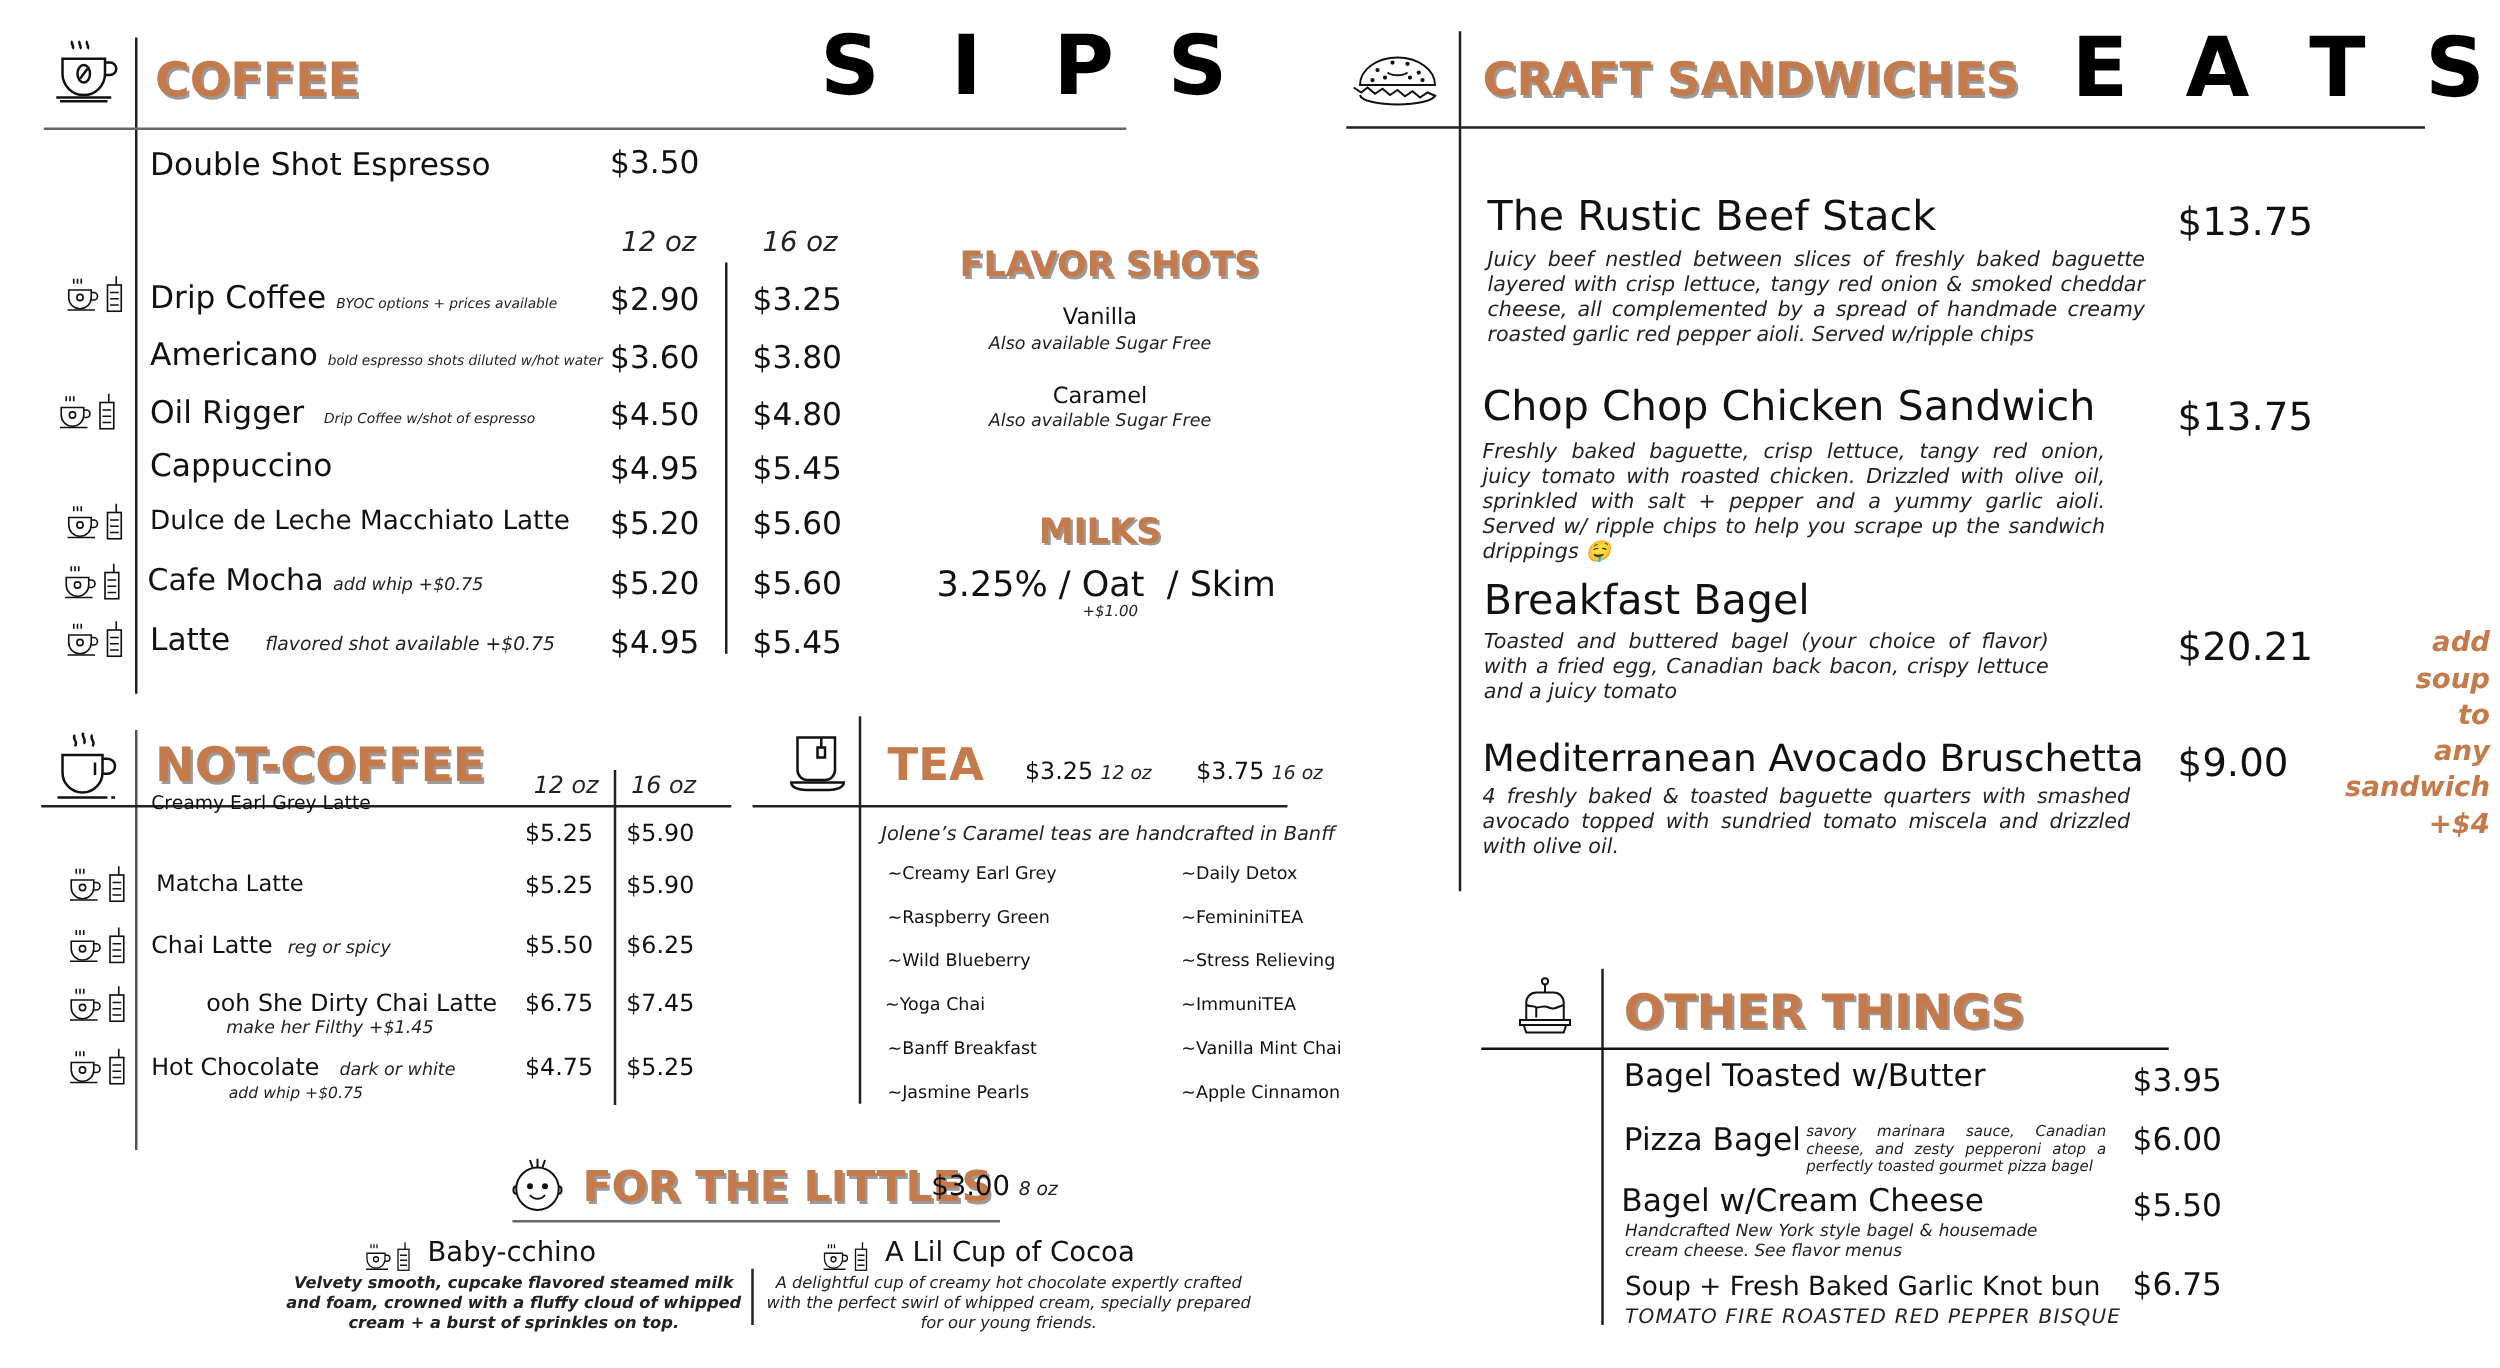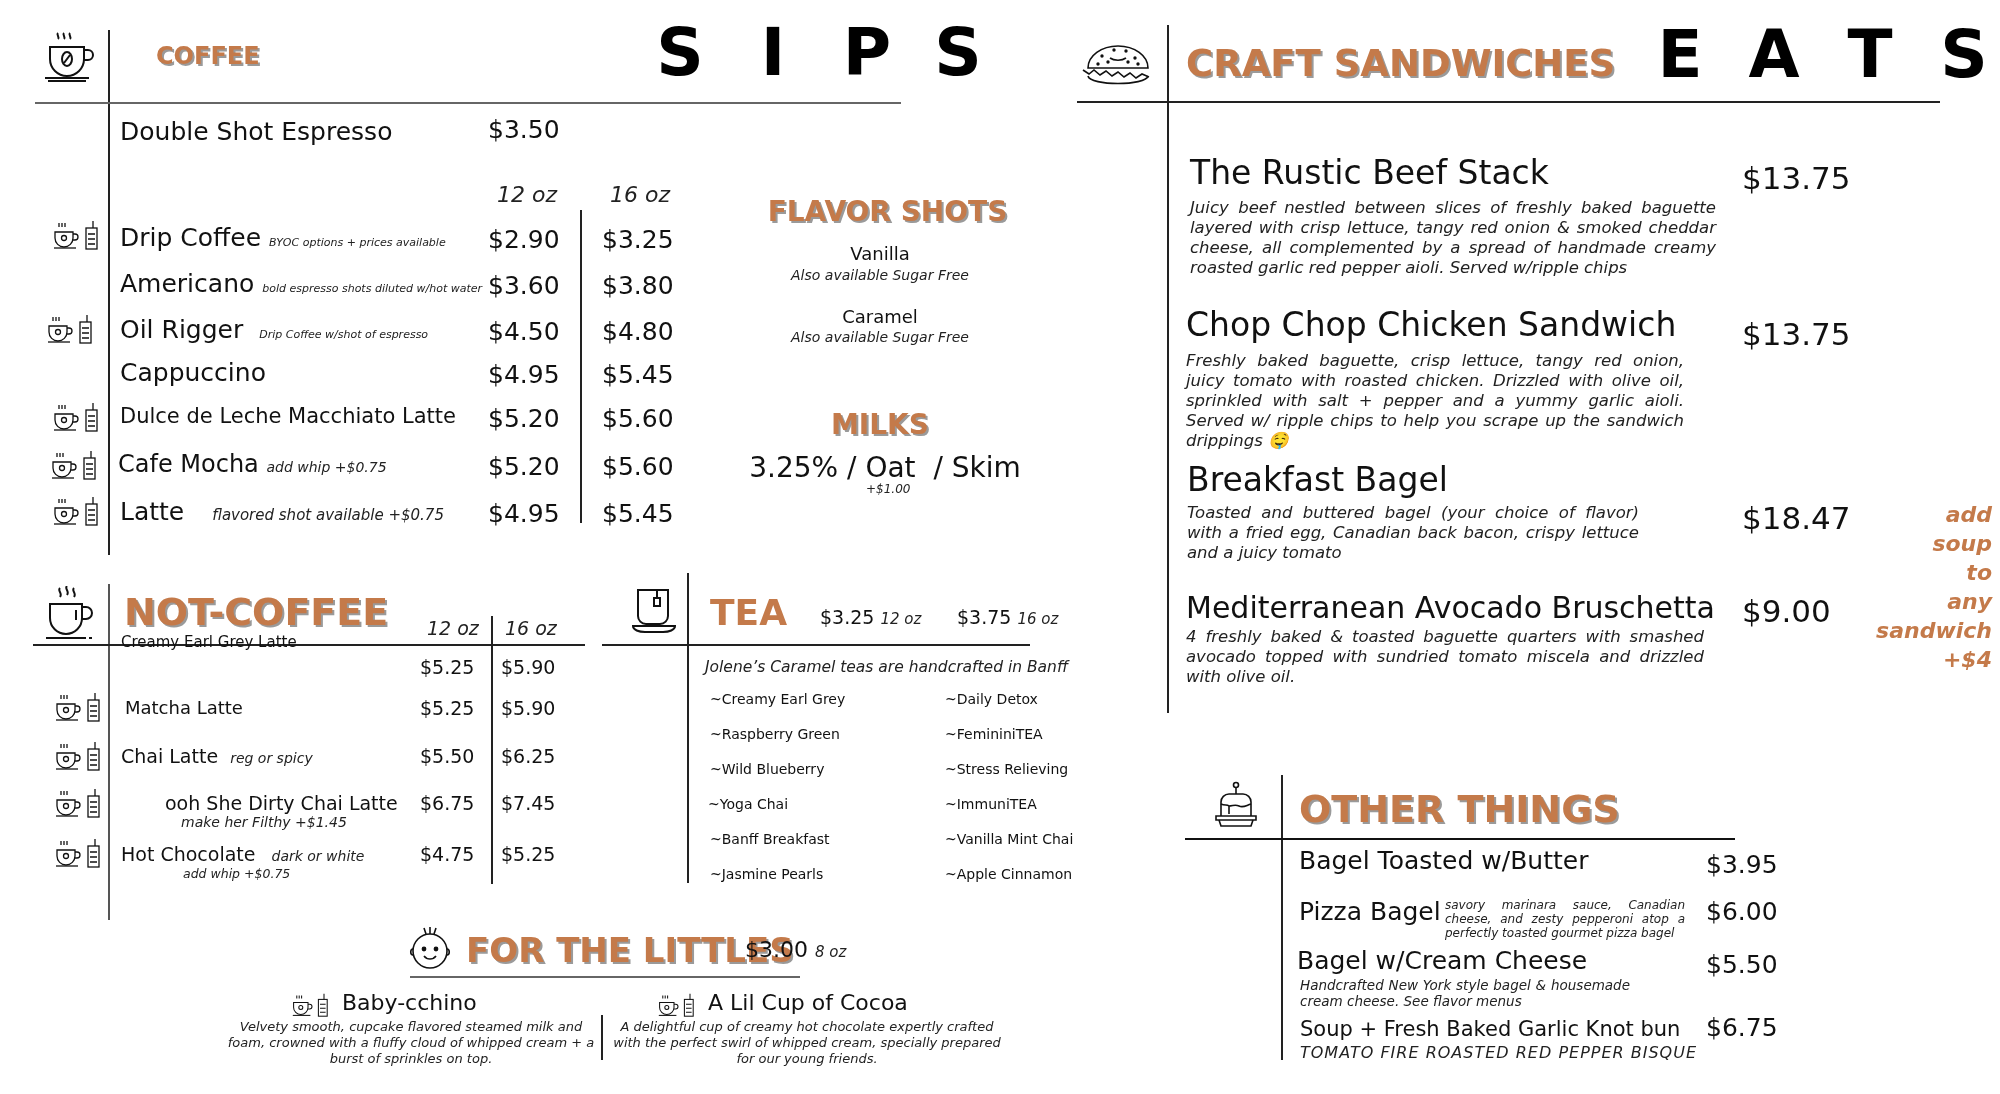--- a/index.html
+++ b/index.html
@@ -32,21 +32,21 @@
   <svg class="icon" style="left:42px;top:30px" width="56" height="56" viewBox="0 0 56 56" fill="none" stroke="#111" stroke-width="2">
     <path d="M16 3c-2 2 2 4 0 6M22 3c-2 2 2 4 0 6M28 3c-2 2 2 4 0 6"></path>
     <path d="M8 17h34v12a17 17 0 0 1-34 0z"></path>
     <path d="M42 20h4a5 5 0 0 1 0 10h-4"></path>
     <ellipse cx="25" cy="29" rx="5" ry="7"></ellipse>
       <path d="M22 33l6-8"></path>
     <path d="M3 48h44M6 51h38"></path>
   </svg>
   <div class="vline" style="left:108px;top:30px;height:525px;"></div>
   <div class="hline" style="left:35px;top:102px;width:866px;background:#666;"></div>
-  <div class="accent-title" style="left:124px;top:42px;font-size:24px;margin-left:32px;">COFFEE</div>
+  <div class="accent-title" style="left:124px;top:42px;font-size:38px;">COFFEE</div>
 
   <div class="item" style="left:120px;top:117px;font-size:25px;">Double Shot Espresso</div>
   <div class="price" style="left:488px;top:115px;">$3.50</div>
 
   <div class="oz" style="left:497px;top:182px;">12 oz</div>
   <div class="oz" style="left:610px;top:182px;">16 oz</div>
   <div class="vline" style="left:580px;top:210px;height:313px;width:1.5px;"></div>
 
   <div>
     <span class="icon" style="left:53px;top:220px;">
@@ -298,21 +298,21 @@
         <path d="M2 12h18v6a9 9 0 0 1-18 0z"></path>
         <path d="M20 14h2a3 3 0 0 1 0 6h-2"></path>
         <path d="M1 28h22"></path>
         <circle cx="11" cy="18" r="2.5"></circle>
         <rect x="33" y="8" width="11" height="21"></rect>
         <path d="M40 8V1"></path>
         <path d="M35 14h7M35 19h7M35 24h7"></path>
       </svg>
   </span>
   <div class="item" style="left:342px;top:990px;font-size:22px;">Baby-cchino</div>
-  <div class="desc ctr" style="left:226px;top:1019px;width:370px;font-size:13px;line-height:16px;text-align:center;">Velvety smooth, cupcake flavored steamed milk and foam, crowned with a fluffy cloud of whipped cream + a burst of sprinkles on top.</div>
+  <div class="desc ctr" style="left:226px;top:1019px;width:370px;font-size:13px;line-height:16px;text-align:center;font-weight:bold;">Velvety smooth, cupcake flavored steamed milk and foam, crowned with a fluffy cloud of whipped cream + a burst of sprinkles on top.</div>
   <div class="vline" style="left:601px;top:1015px;height:45px;width:1.5px;"></div>
 
   <span class="icon" style="left:658px;top:993px;">
     <svg width="40" height="24" viewBox="0 0 50 30" fill="none" stroke="#111" stroke-width="1.3">
         <path d="M6 3v4M9 3v4M12 3v4"></path>
         <path d="M2 12h18v6a9 9 0 0 1-18 0z"></path>
         <path d="M20 14h2a3 3 0 0 1 0 6h-2"></path>
         <path d="M1 28h22"></path>
         <circle cx="11" cy="18" r="2.5"></circle>
         <rect x="33" y="8" width="11" height="21"></rect>
@@ -352,21 +352,21 @@
 
   <div class="item" style="left:1190px;top:153px;font-size:33px;">The Rustic Beef Stack</div>
   <div class="price" style="left:1742px;top:160px;font-size:31px;">$13.75</div>
   <div class="desc" style="left:1190px;top:198px;width:526px;">Juicy beef nestled between slices of freshly baked baguette layered with crisp lettuce, tangy red onion &amp; smoked cheddar cheese, all complemented by a spread of handmade creamy roasted garlic red pepper aioli. Served w/ripple chips</div>
 
   <div class="item" style="left:1186px;top:305px;font-size:33px;">Chop Chop Chicken Sandwich</div>
   <div class="price" style="left:1742px;top:316px;font-size:31px;">$13.75</div>
   <div class="desc" style="left:1186px;top:351px;width:498px;">Freshly baked baguette, crisp lettuce, tangy red onion, juicy tomato with roasted chicken. Drizzled with olive oil, sprinkled with salt + pepper and a yummy garlic aioli. Served w/ ripple chips to help you scrape up the sandwich drippings 🤤</div>
 
   <div class="item" style="left:1187px;top:460px;font-size:33px;">Breakfast Bagel</div>
-  <div class="price" style="left:1742px;top:500px;font-size:31px;">$18.47</div>
+  <div class="price" style="left:1742px;top:500px;font-size:31px;">$20.21</div>
   <div class="desc" style="left:1187px;top:503px;width:452px;">Toasted and buttered bagel (your choice of flavor) with a fried egg, Canadian back bacon, crispy lettuce and a juicy tomato</div>
 
   <div class="item" style="left:1186px;top:590px;font-size:30px;">Mediterranean Avocado Bruschetta</div>
   <div class="price" style="left:1742px;top:593px;font-size:31px;">$9.00</div>
   <div class="desc" style="left:1186px;top:627px;width:518px;">4 freshly baked &amp; toasted baguette quarters with smashed avocado topped with sundried tomato miscela and drizzled with olive oil.</div>
 
   <div style="position:absolute;left:1860px;top:500px;width:132px;text-align:right;font-family:'DejaVu Sans',sans-serif;font-weight:bold;font-style:italic;font-size:22px;line-height:29px;color:#C47A4A;">
     <div>add</div>
     <div>soup</div>
     <div>to</div>

